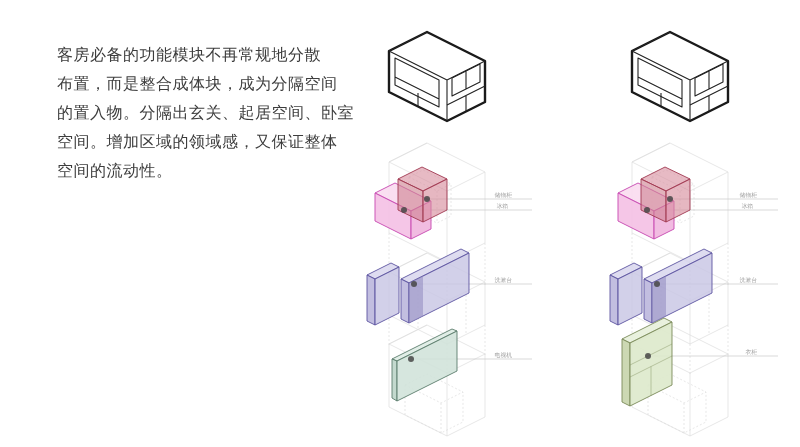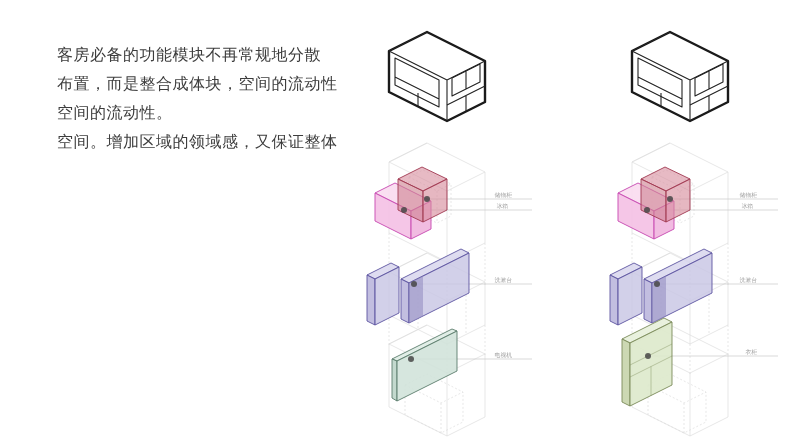--- a/index.html
+++ b/index.html
@@ -39,23 +39,24 @@
           transform:scale(.58);transform-origin:100% 100%;white-space:nowrap;
           font-family:"Liberation Sans","DejaVu Sans",sans-serif;}
 </style>
 </head>
 <body>
 
 <div class="stage">
 
   <div class="intro">
     <div>客房必备的功能模块不再常规地分散</div>
-    <div>布置，而是整合成体块，空间的流动性</div>
+    <div>布置，而是整合成体块，成为分隔空间</div>
+    <div>的置入物。分隔出玄关、起居空间、卧室</div>
+    <div>空间。增加区域的领域感，又保证整体</div>
     <div>空间的流动性。</div>
-    <div>空间。增加区域的领域感，又保证整体</div>
   </div>
 
   <div class="col" id="col-a">
     <svg width="175" height="420" viewBox="0 0 175 420">
 
       <g>
         <path class="ghost" d="M62,118 L120,147 L120,218 L82,237 L24,208 L24,137 Z M24,137 L82,166 L120,147 M62,118 L24,137 M82,166 L82,237"></path>
         <path class="ghost-d" d="M44,152 L58,145 L86,159 L72,166 Z M44,152 L44,184 L72,198 L86,191 L86,159 M72,166 L72,198"></path>
         <path class="ghost-d" d="M24,208 L24,250 M120,218 L120,260 M82,237 L82,278"></path>
         <path class="ghost" d="M62,228 L120,257 L120,300 L82,319 L24,290 L24,247 Z M24,247 L82,276 L120,257 M62,228 L24,247 M82,276 L82,319"></path>

